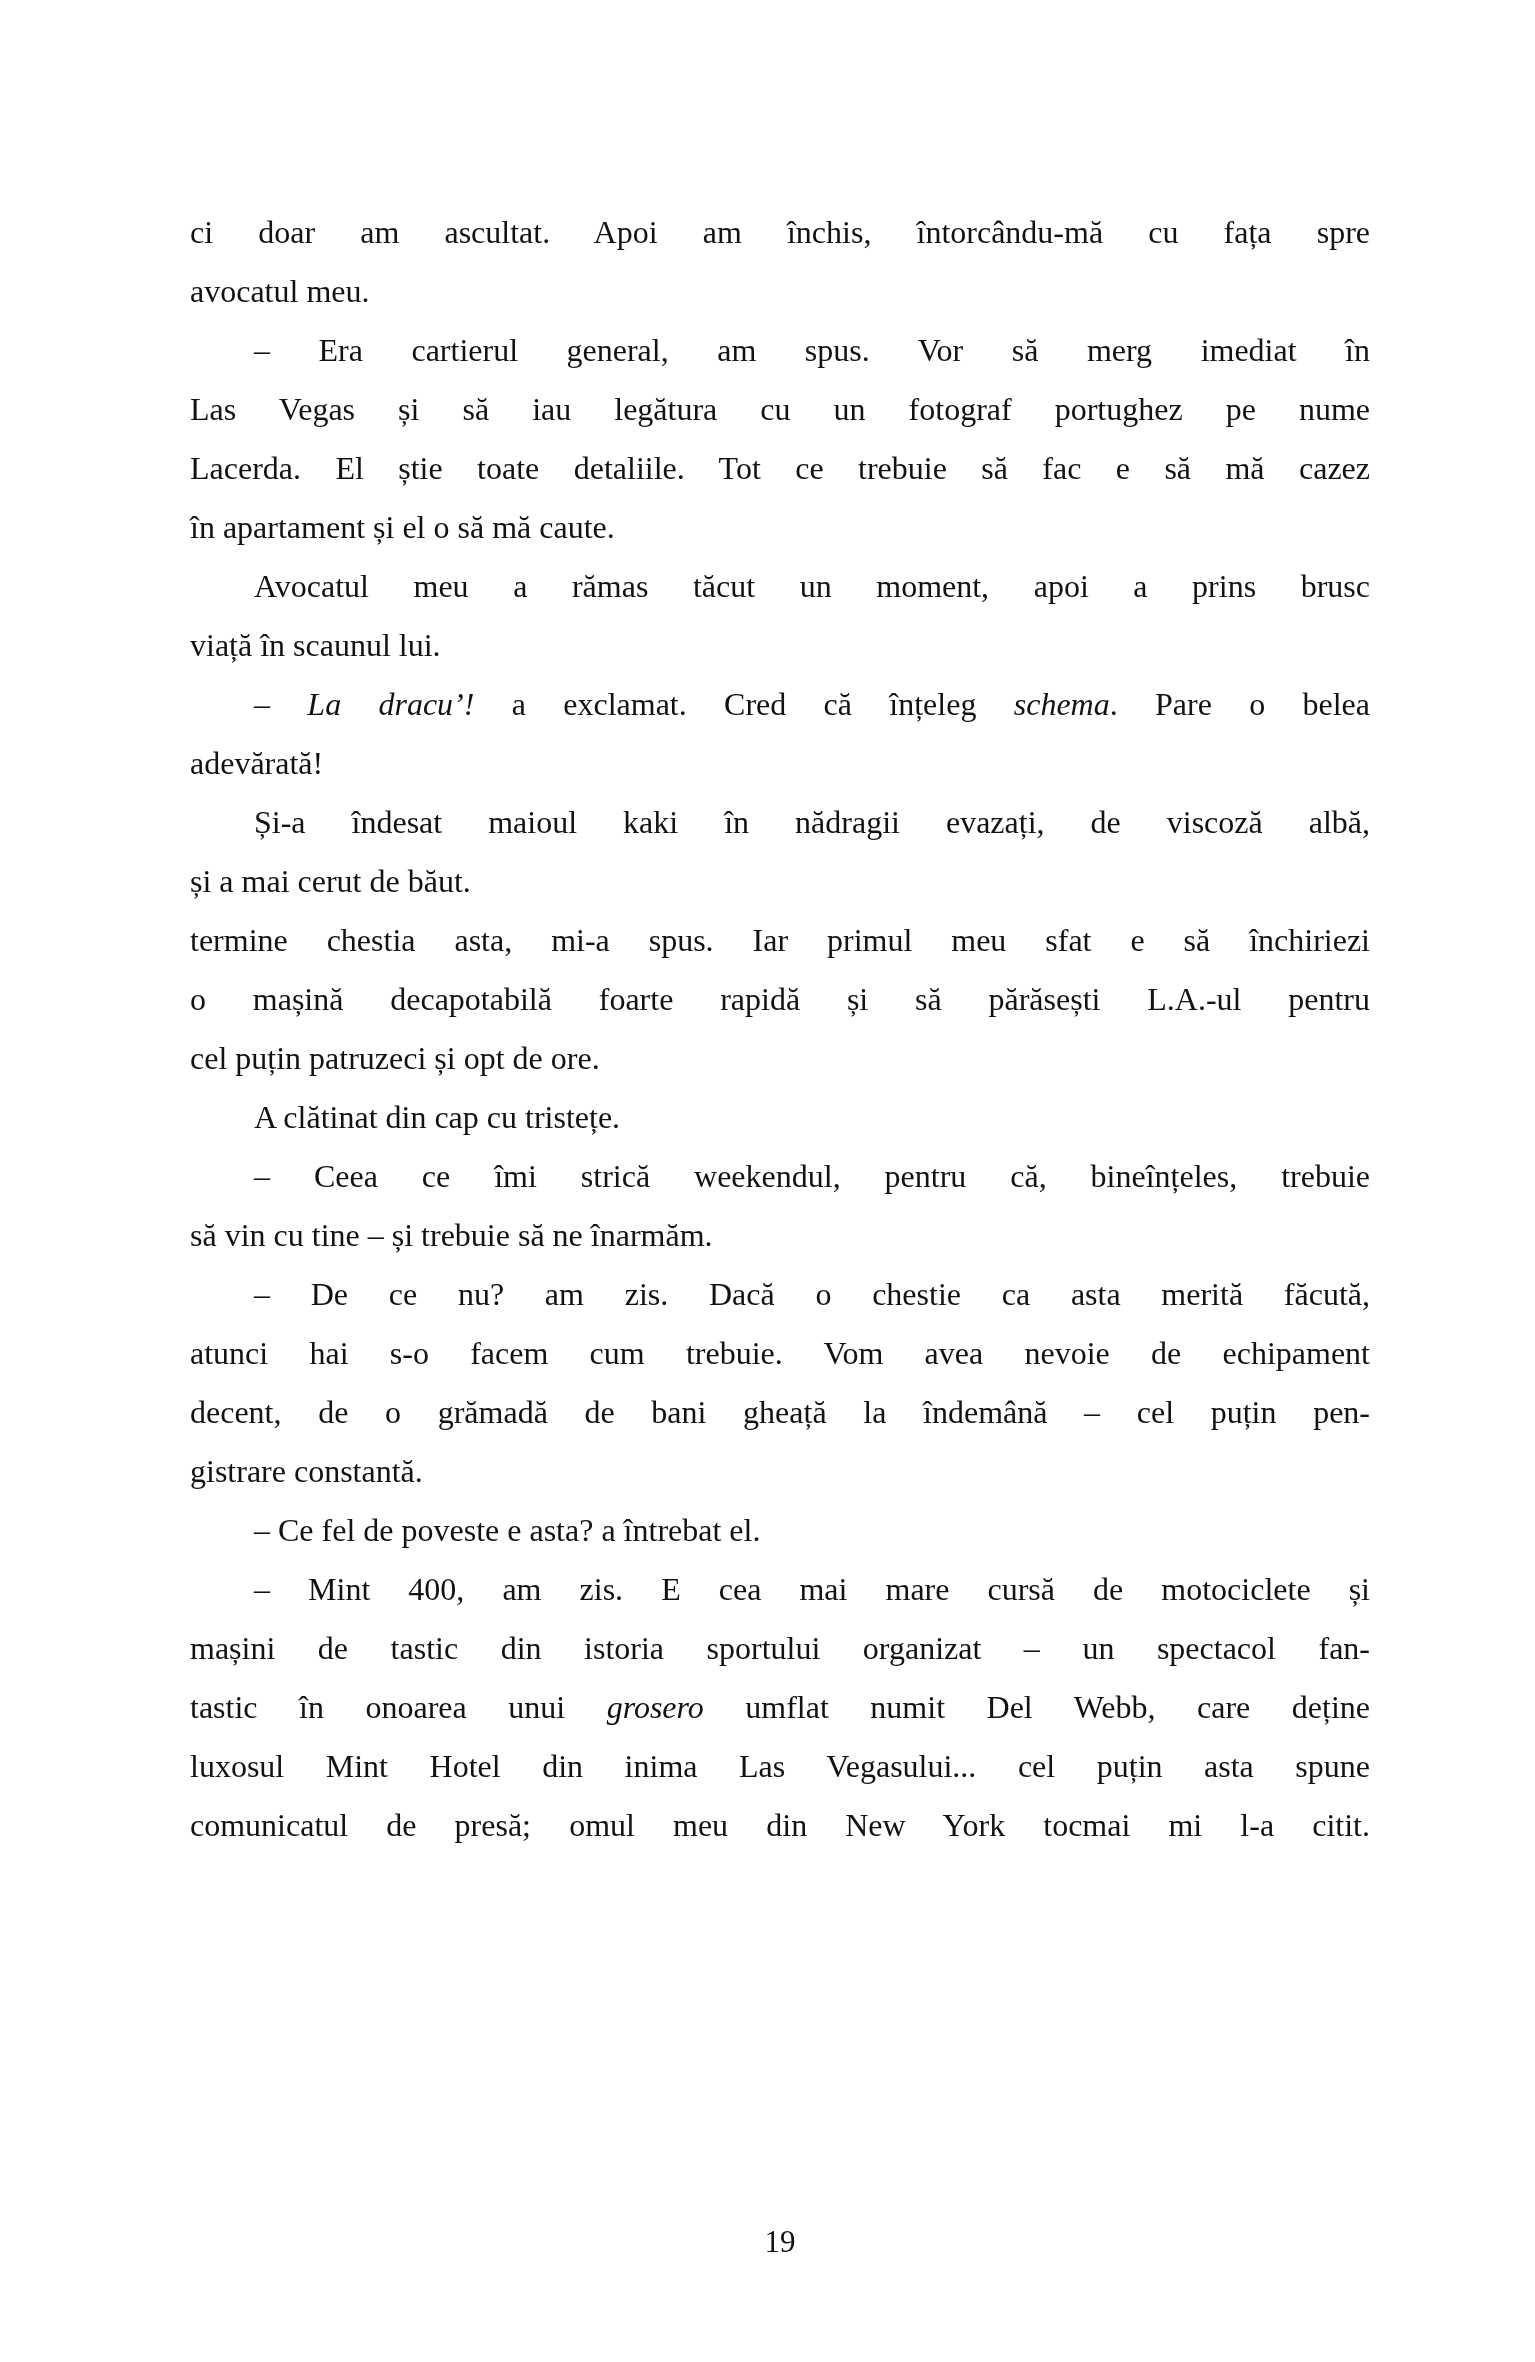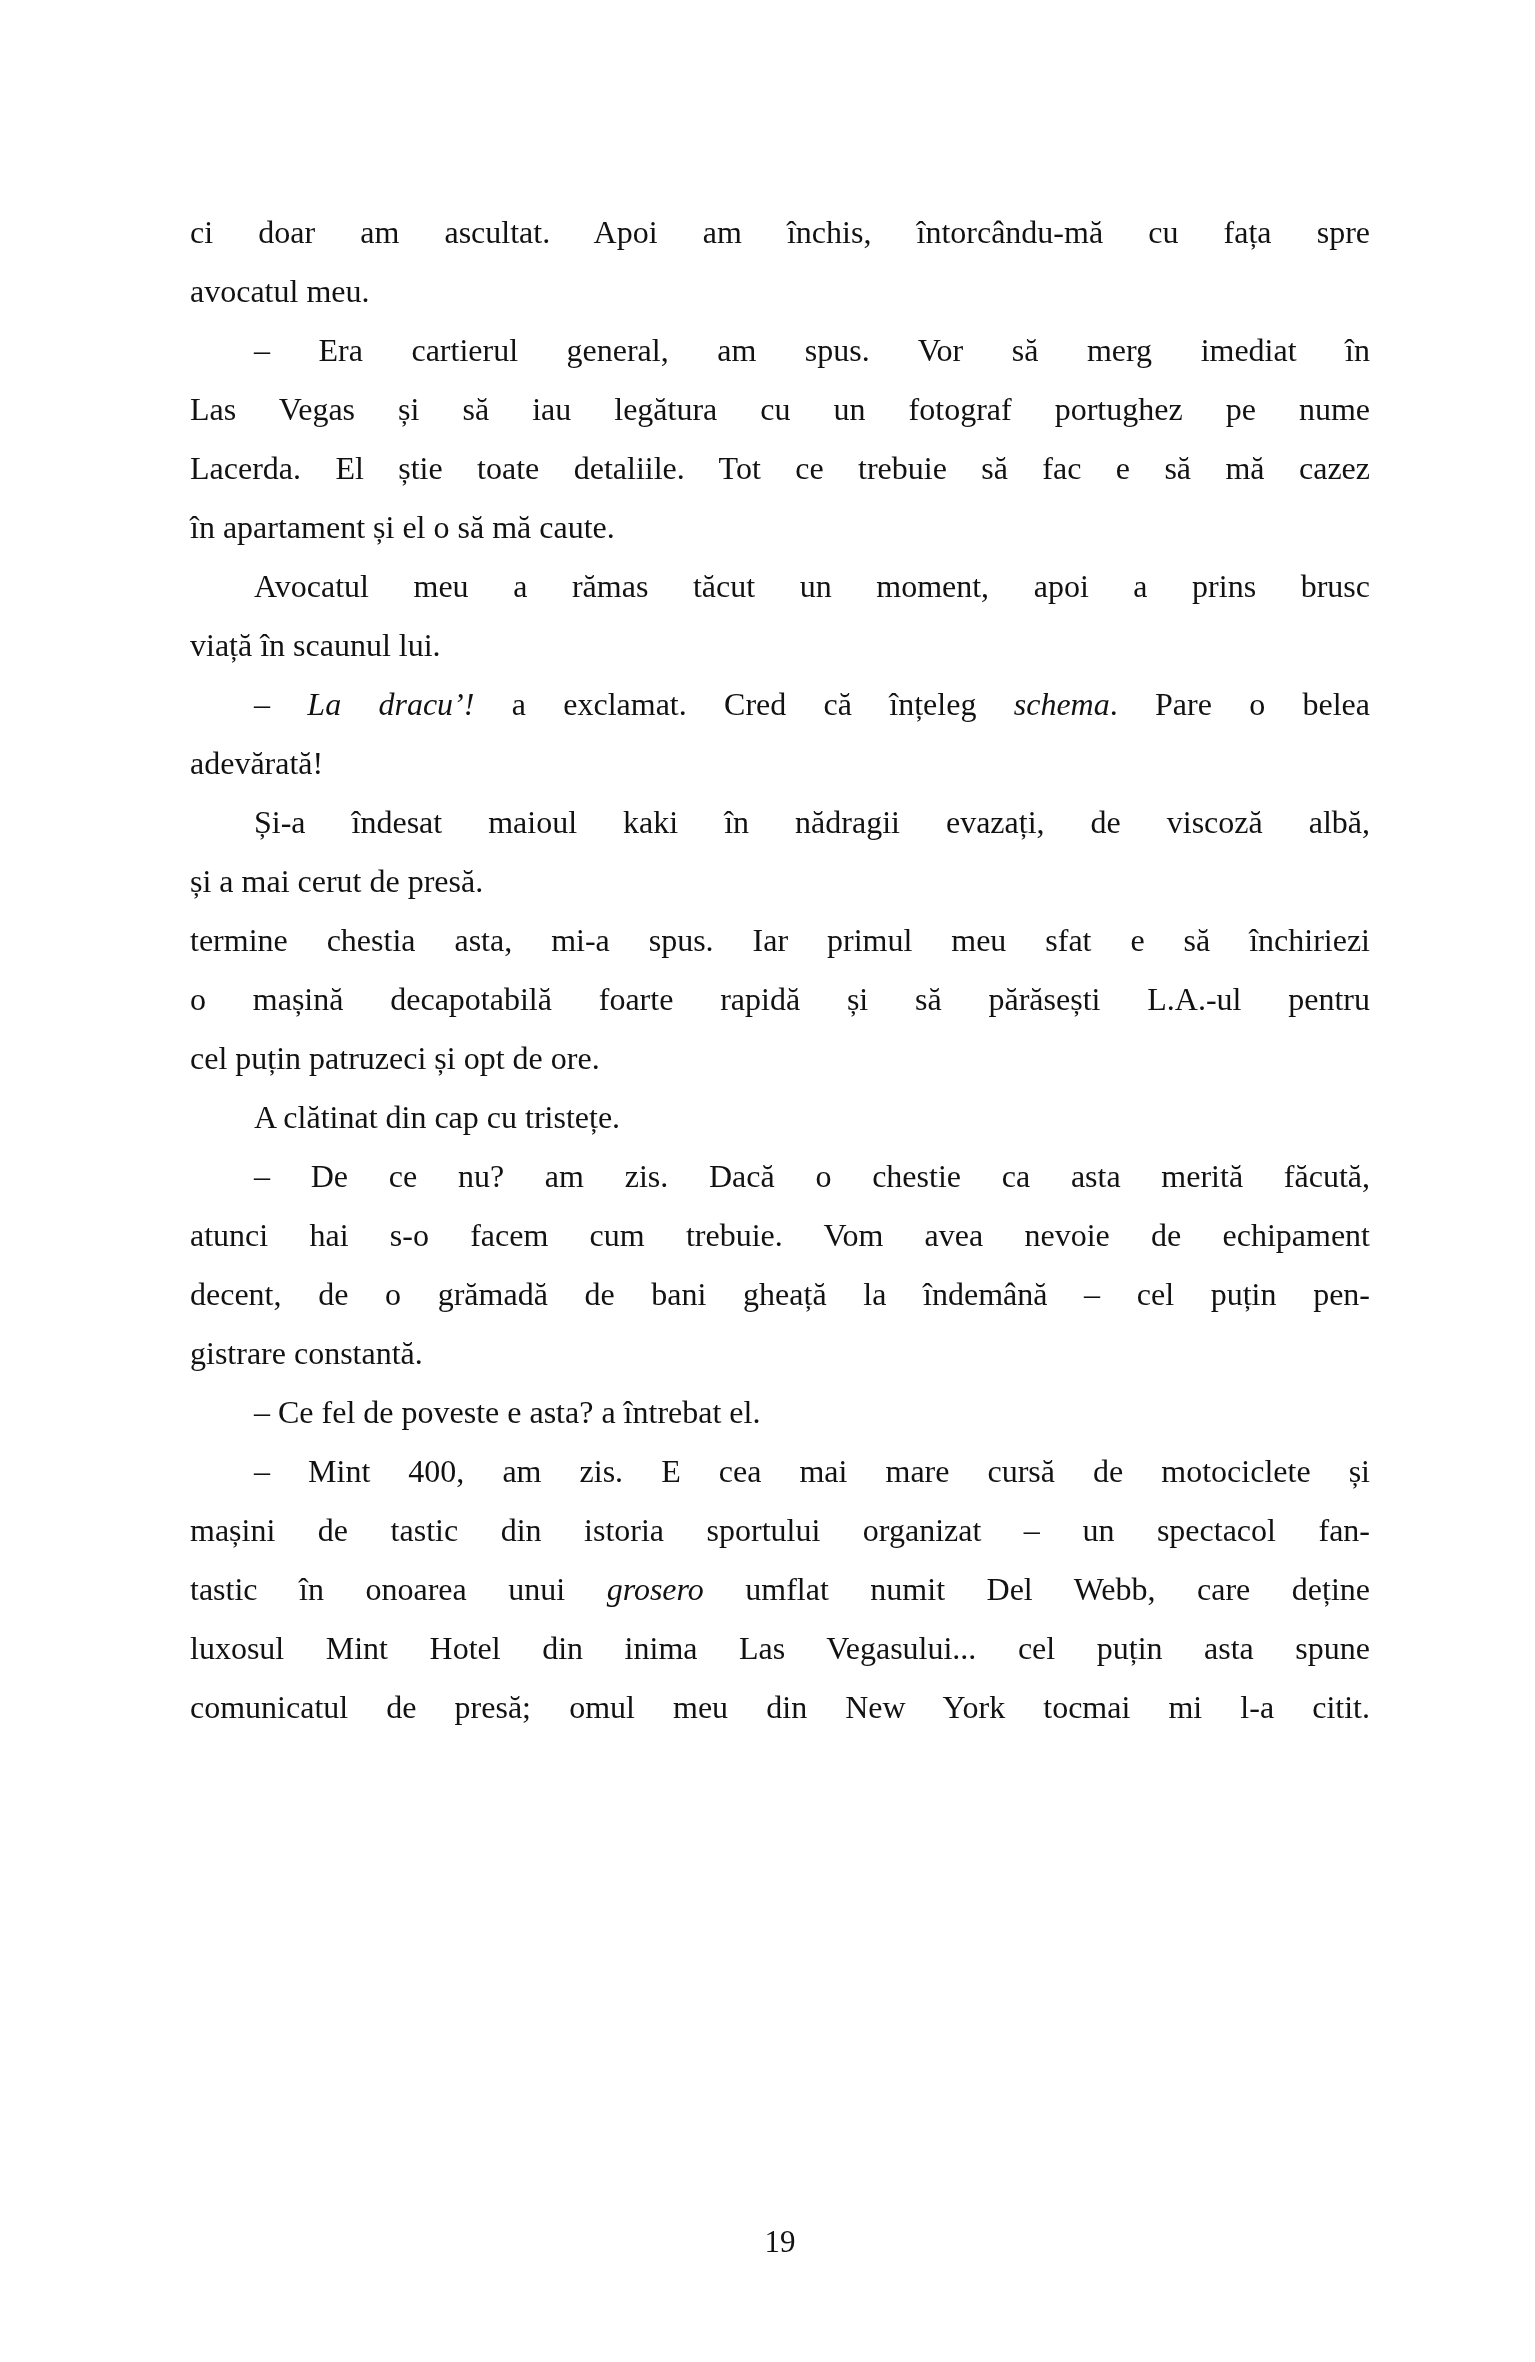--- a/index.html
+++ b/index.html
@@ -72,29 +72,33 @@
       <div class="para">
         <div class="line just indent"><span>Avocatul meu a rămas tăcut un moment, apoi a prins brusc</span></div>
         <div class="line"><span>viață în scaunul lui.</span></div>
       </div>
       <div class="para">
         <div class="line just indent"><span>– </span><span class="em">La dracu’!</span><span> a exclamat. Cred că înțeleg </span><span class="em">schema</span><span>. Pare o belea</span></div>
         <div class="line"><span>adevărată!</span></div>
       </div>
       <div class="para">
         <div class="line just indent"><span>Și-a îndesat maioul kaki în nădragii evazați, de viscoză albă,</span></div>
-        <div class="line"><span>și a mai cerut de presă.</span></div>
+        <div class="line"><span>și a mai cerut de băut.</span></div>
       </div>
       <div class="para">
         <div class="line just"><span>termine chestia asta, mi-a spus. Iar primul meu sfat e să închiriezi</span></div>
         <div class="line just"><span>o mașină decapotabilă foarte rapidă și să părăsești L.A.-ul pentru</span></div>
         <div class="line"><span>cel puțin patruzeci și opt de ore.</span></div>
       </div>
       <div class="para">
         <div class="line indent"><span>A clătinat din cap cu tristețe.</span></div>
+      </div>
+      <div class="para">
+        <div class="line just indent"><span>– Ceea ce îmi strică weekendul, pentru că, bineînțeles, trebuie</span></div>
+        <div class="line"><span>să vin cu tine – și trebuie să ne înarmăm.</span></div>
       </div>
       <div class="para">
         <div class="line just indent"><span>– De ce nu? am zis. Dacă o chestie ca asta merită făcută,</span></div>
         <div class="line just"><span>atunci hai s-o facem cum trebuie. Vom avea nevoie de echipament</span></div>
         <div class="line just"><span>decent, de o grămadă de bani gheață la îndemână – cel puțin pen-</span></div>
         <div class="line"><span>gistrare constantă.</span></div>
       </div>
       <div class="para">
         <div class="line indent"><span>– Ce fel de poveste e asta? a întrebat el.</span></div>
       </div>

